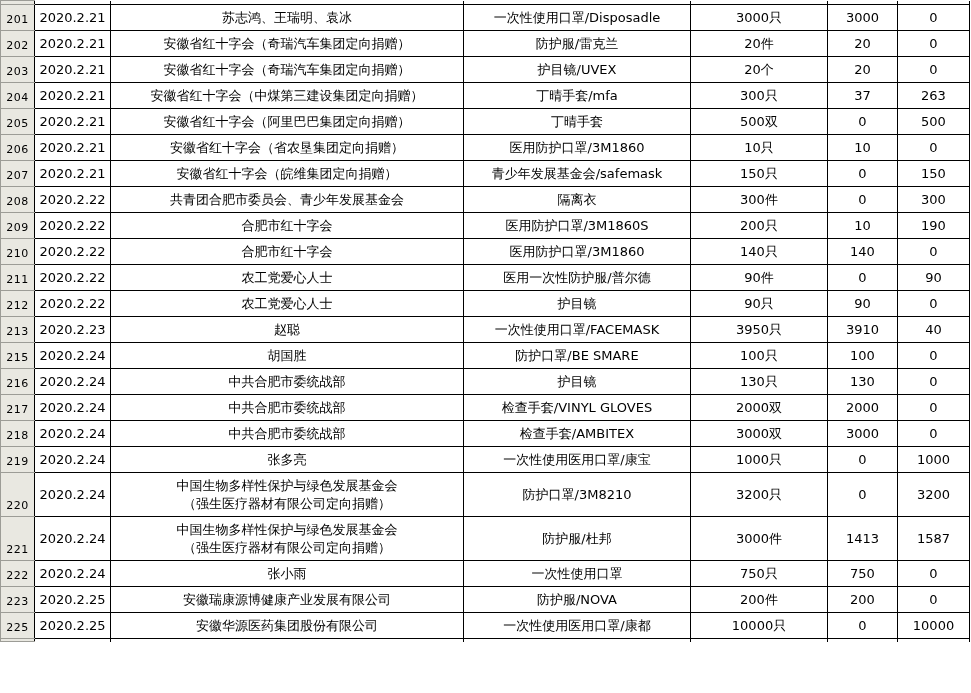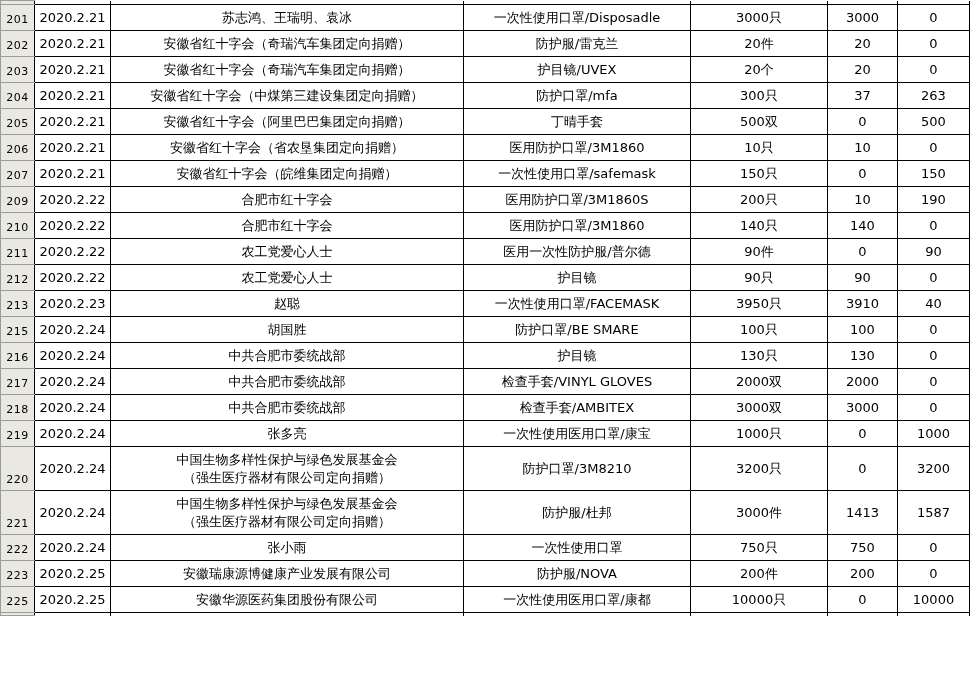--- a/index.html
+++ b/index.html
@@ -100,21 +100,21 @@
     <td>安徽省红十字会（奇瑞汽车集团定向捐赠）</td>
     <td>护目镜/UVEX</td>
     <td>20个</td>
     <td>20</td>
     <td>0</td>
   </tr>
       <tr class="h26">
     <td class="rowhead">204</td>
     <td>2020.2.21</td>
     <td>安徽省红十字会（中煤第三建设集团定向捐赠）</td>
-    <td>防护口罩/mfa</td>
+    <td>丁晴手套/mfa</td>
     <td>300只</td>
     <td>37</td>
     <td>263</td>
   </tr>
       <tr class="h26">
     <td class="rowhead">205</td>
     <td>2020.2.21</td>
     <td>安徽省红十字会（阿里巴巴集团定向捐赠）</td>
     <td>丁晴手套</td>
     <td>500双</td>
@@ -127,24 +127,33 @@
     <td>安徽省红十字会（省农垦集团定向捐赠）</td>
     <td>医用防护口罩/3M1860</td>
     <td>10只</td>
     <td>10</td>
     <td>0</td>
   </tr>
       <tr class="h26">
     <td class="rowhead">207</td>
     <td>2020.2.21</td>
     <td>安徽省红十字会（皖维集团定向捐赠）</td>
-    <td>一次性使用口罩/safemask</td>
+    <td>青少年发展基金会/safemask</td>
     <td>150只</td>
     <td>0</td>
     <td>150</td>
+  </tr>
+      <tr class="h26">
+    <td class="rowhead">208</td>
+    <td>2020.2.22</td>
+    <td>共青团合肥市委员会、青少年发展基金会</td>
+    <td>隔离衣</td>
+    <td>300件</td>
+    <td>0</td>
+    <td>300</td>
   </tr>
       <tr class="h26">
     <td class="rowhead">209</td>
     <td>2020.2.22</td>
     <td>合肥市红十字会</td>
     <td>医用防护口罩/3M1860S</td>
     <td>200只</td>
     <td>10</td>
     <td>190</td>
   </tr>

